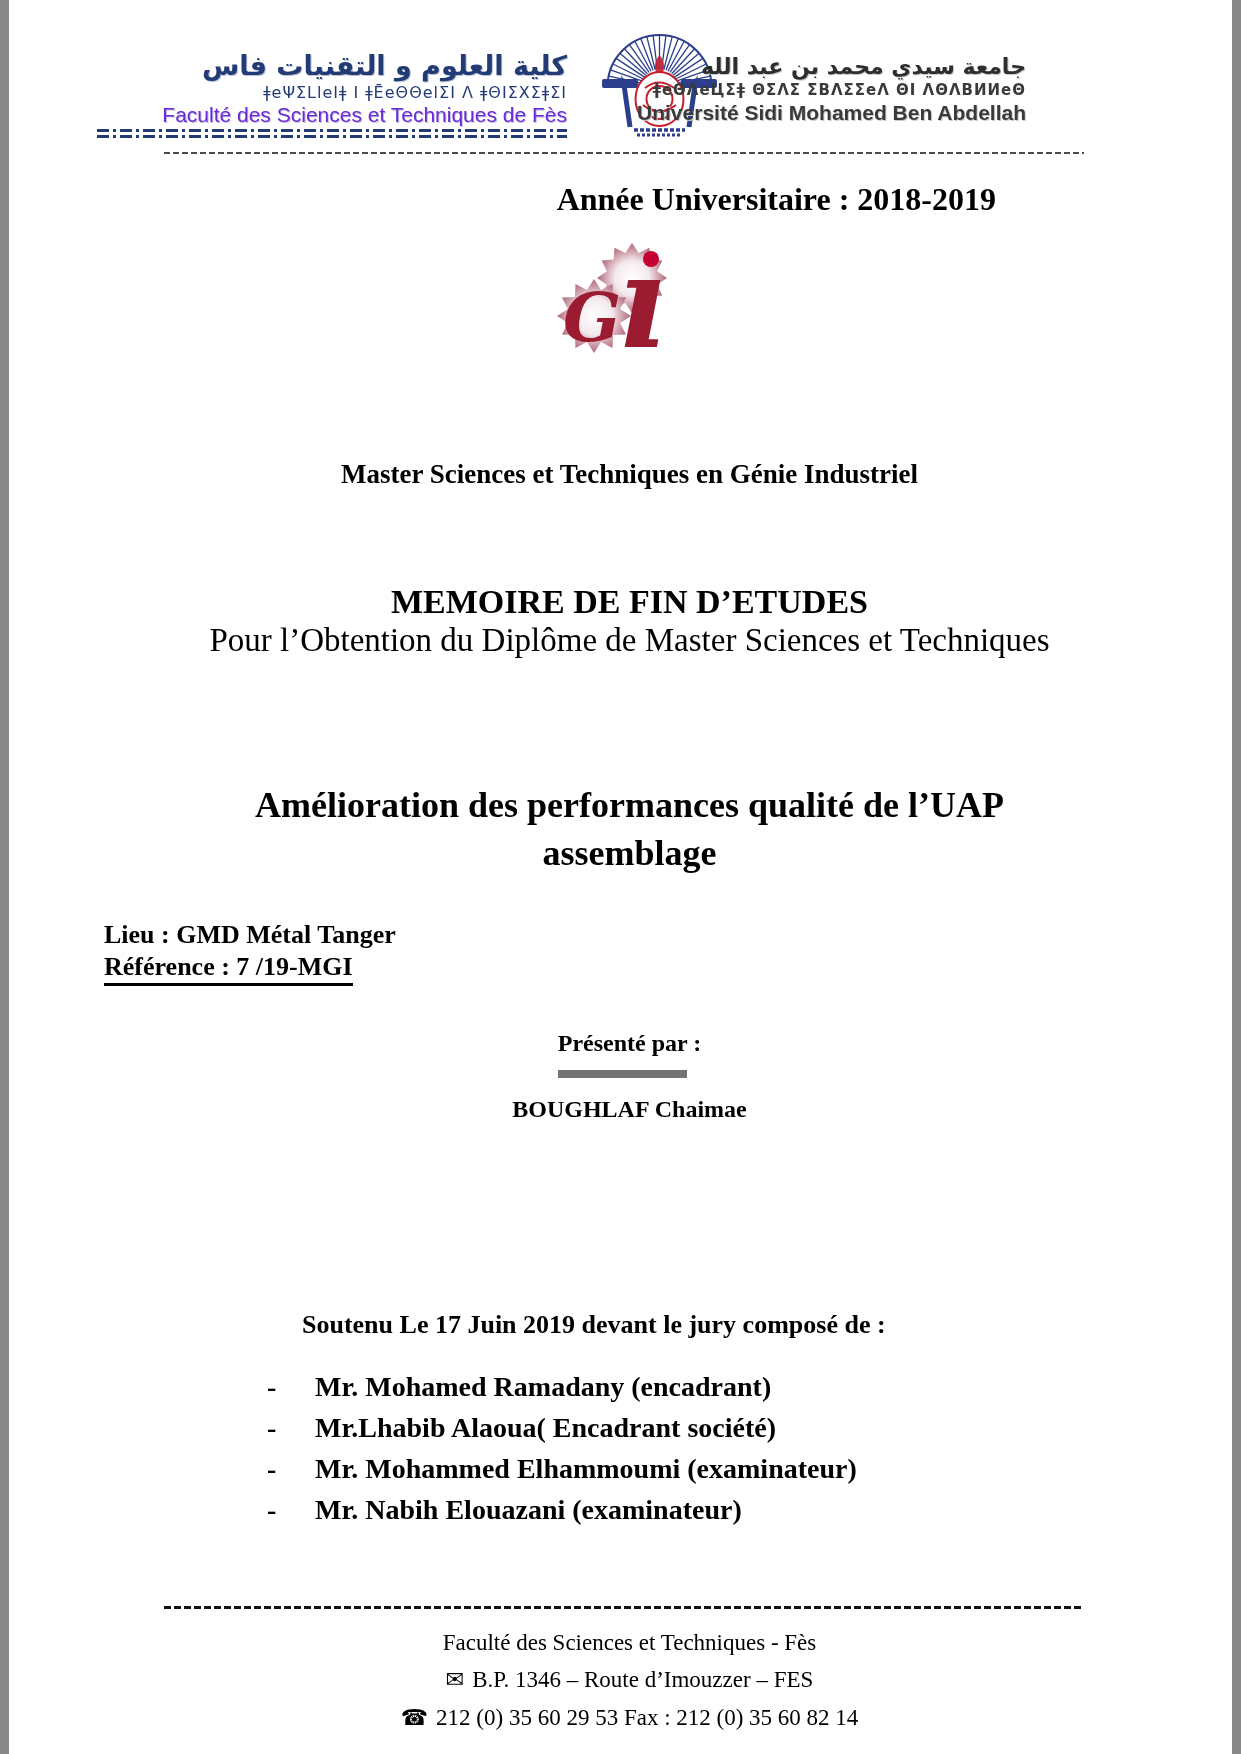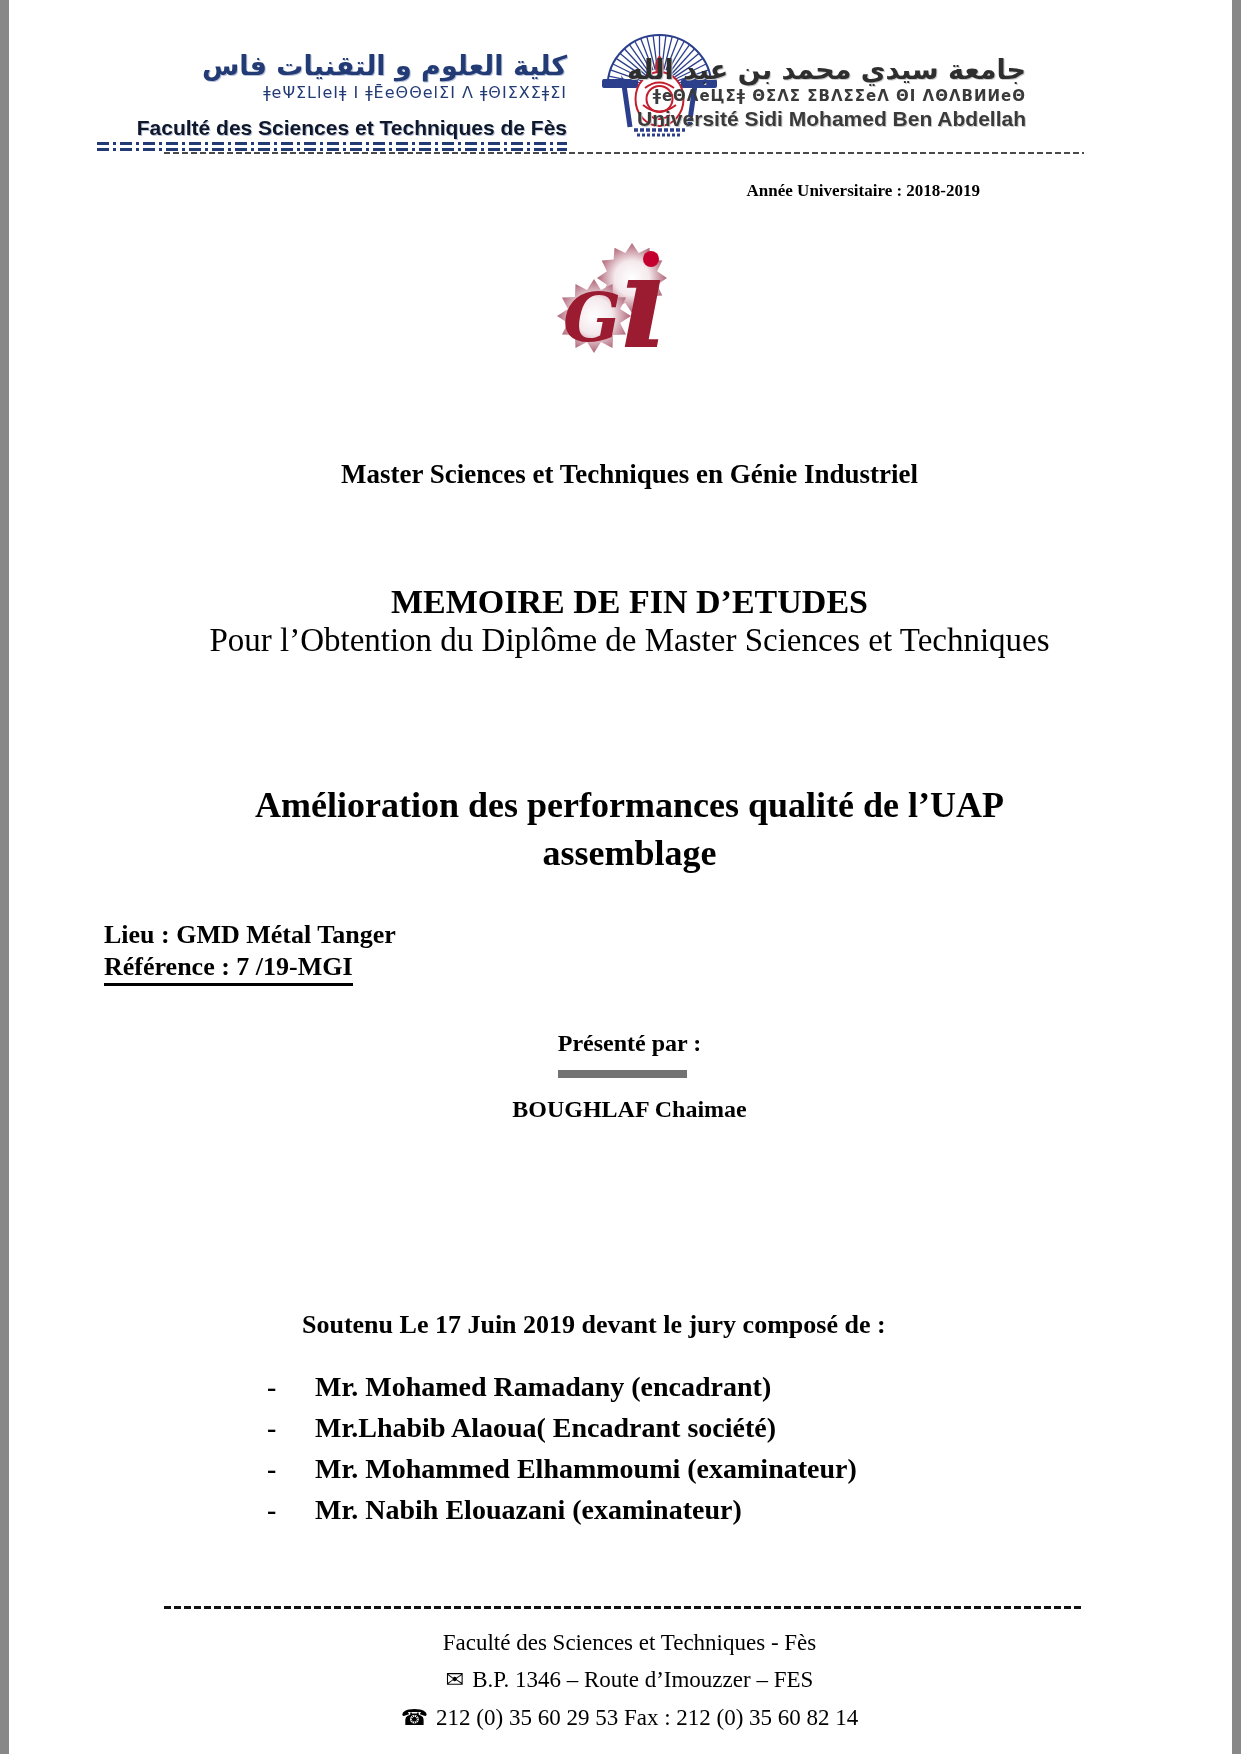--- a/index.html
+++ b/index.html
@@ -8,35 +8,35 @@
     background:#ffffff;overflow:hidden;
     font-family:"Liberation Serif","DejaVu Serif",serif;color:#000;
   }
   
   .hdr-left{position:absolute;left:88px;top:50px;width:470px;text-align:right;}
   .hdr-right{position:absolute;right:206px;top:54px;width:420px;text-align:right;}
   .ar-left{font-family:"DejaVu Sans",sans-serif;font-weight:bold;font-size:27px;line-height:1.2;
            color:#233b74;direction:rtl;text-shadow:1px 1px 0 #b9c2da;}
   .tif-left{font-family:"DejaVu Sans","Liberation Sans",sans-serif;font-weight:normal;font-size:16px;
             line-height:1.1;color:#233b74;letter-spacing:1px;margin-top:2px;}
-  .fr-left{font-family:"Liberation Sans","DejaVu Sans",sans-serif;font-weight:bold;font-size:21px;
-           line-height:1.1;color:#0f172a;text-shadow:1px 1px 0 #b9c2da;margin-top:14px;}
+  .fr-left{font-family:"Liberation Sans","DejaVu Sans",sans-serif;font-weight:normal;font-size:21px;
+           line-height:1.1;color:#6d28d9;text-shadow:1px 1px 0 #b9c2da;margin-top:1px;}
   .dashdot{height:3px;margin-top:3px;
     background:repeating-linear-gradient(90deg,#233b74 0 12px,transparent 12px 16px,#233b74 16px 19px,transparent 19px 23px);}
-  .ar-right{font-family:"DejaVu Sans",sans-serif;font-weight:bold;font-size:27px;line-height:1.2;
+  .ar-right{font-family:"DejaVu Sans",sans-serif;font-weight:bold;font-size:22px;line-height:1.2;
             color:#2e2e2e;direction:rtl;text-shadow:1px 1px 0 #c9c9c9;}
   .tif-right{font-family:"DejaVu Sans","Liberation Sans",sans-serif;font-weight:bold;font-size:15px;
              line-height:1.15;color:#3a3a3a;letter-spacing:1px;margin-top:2px;}
   .fr-right{font-family:"Liberation Sans","DejaVu Sans",sans-serif;font-weight:bold;font-size:21px;
             line-height:1.1;color:#3a3a3a;text-shadow:1px 1px 0 #c9c9c9;margin-top:1px;}
   .seal{position:absolute;left:585px;top:26px;width:131px;height:112px;}
   .rule-top{position:absolute;left:155px;top:152px;width:920px;height:2px;
     background:repeating-linear-gradient(90deg,#4a4a4a 0 6px,transparent 6px 9px);}
   
-  .annee{position:absolute;right:252px;top:181px;font-size:17px;font-weight:bold;}
+  .annee{position:absolute;right:236px;top:181px;font-size:32px;font-weight:bold;}
   .gi-logo{position:absolute;left:545px;top:242px;width:118px;height:118px;}
   .center-line{position:absolute;left:0;width:1241px;text-align:center;}
   .program{top:459px;font-size:27px;font-weight:bold;}
   .memoire-title{top:583px;font-size:34px;font-weight:bold;}
   .memoire-sub{top:622px;font-size:33px;font-weight:normal;}
   .titre-label{top:741px;font-size:34px;font-weight:bold;}
   .titre-1{top:784px;font-size:36px;font-weight:bold;}
   .titre-2{top:832px;font-size:36px;font-weight:bold;}
   .lieu{position:absolute;left:95px;top:920px;font-size:26px;font-weight:bold;}
   .reference{position:absolute;left:95px;top:952px;font-size:26px;font-weight:bold;

